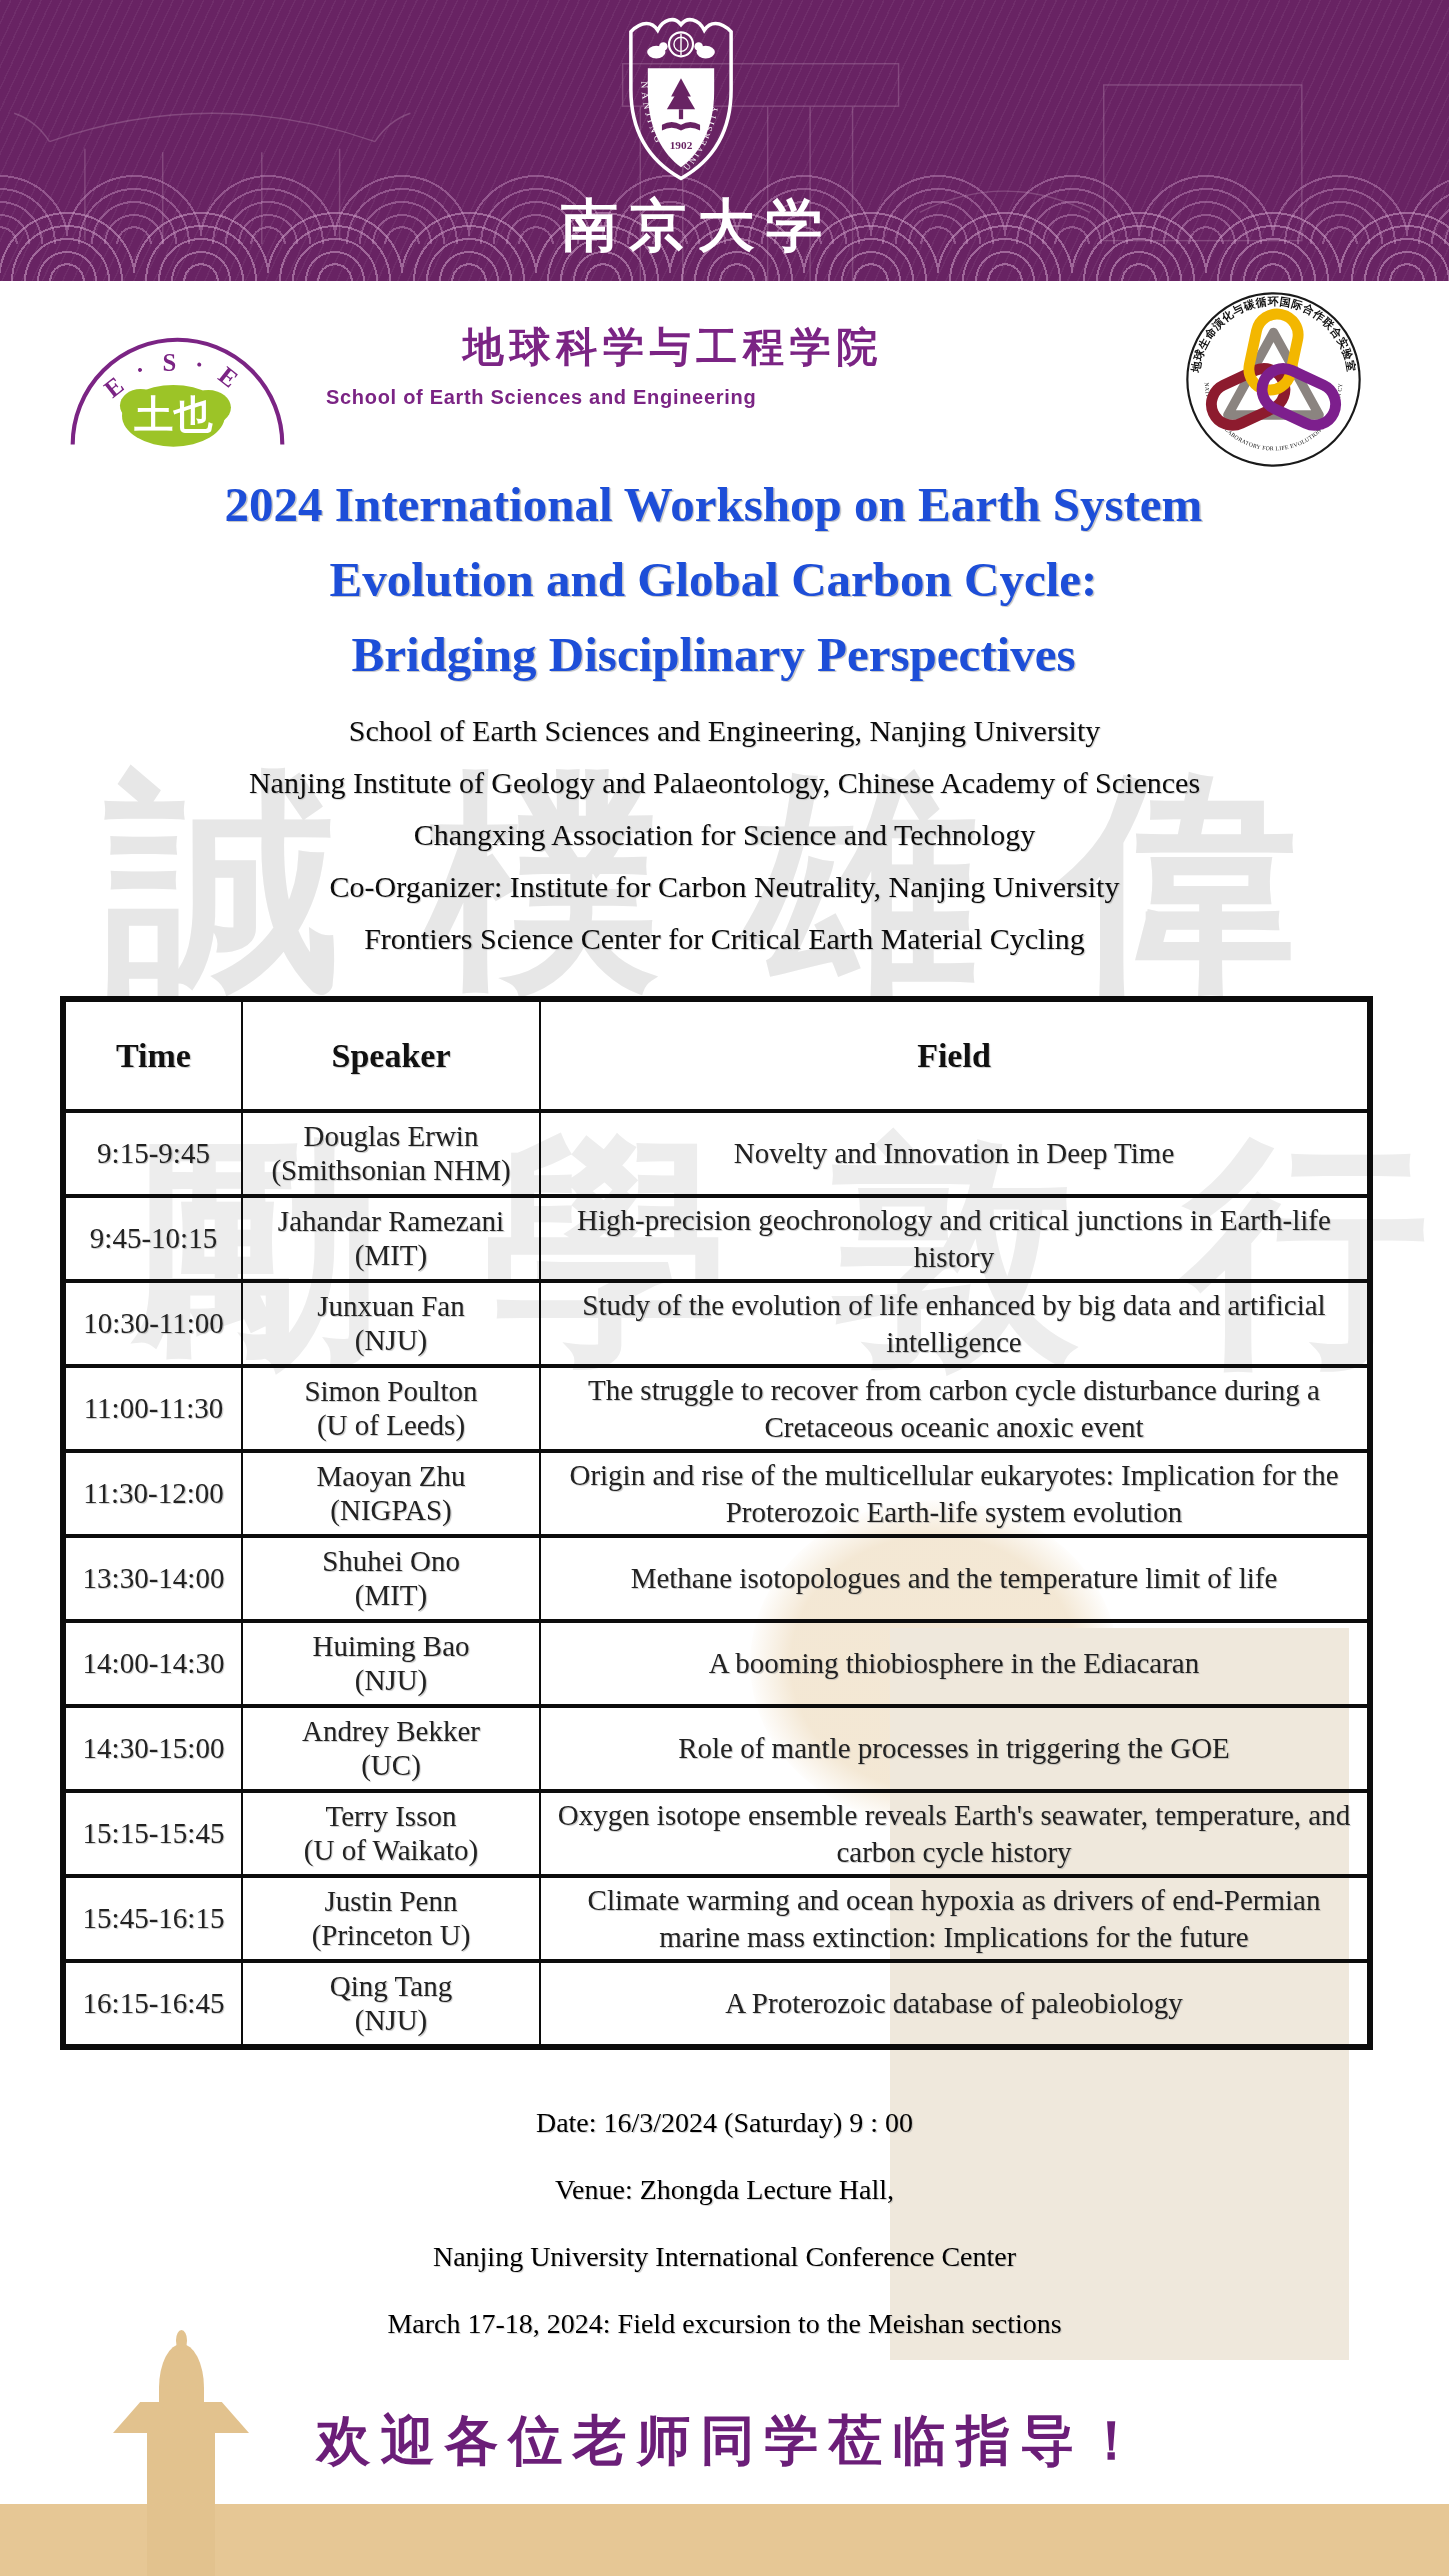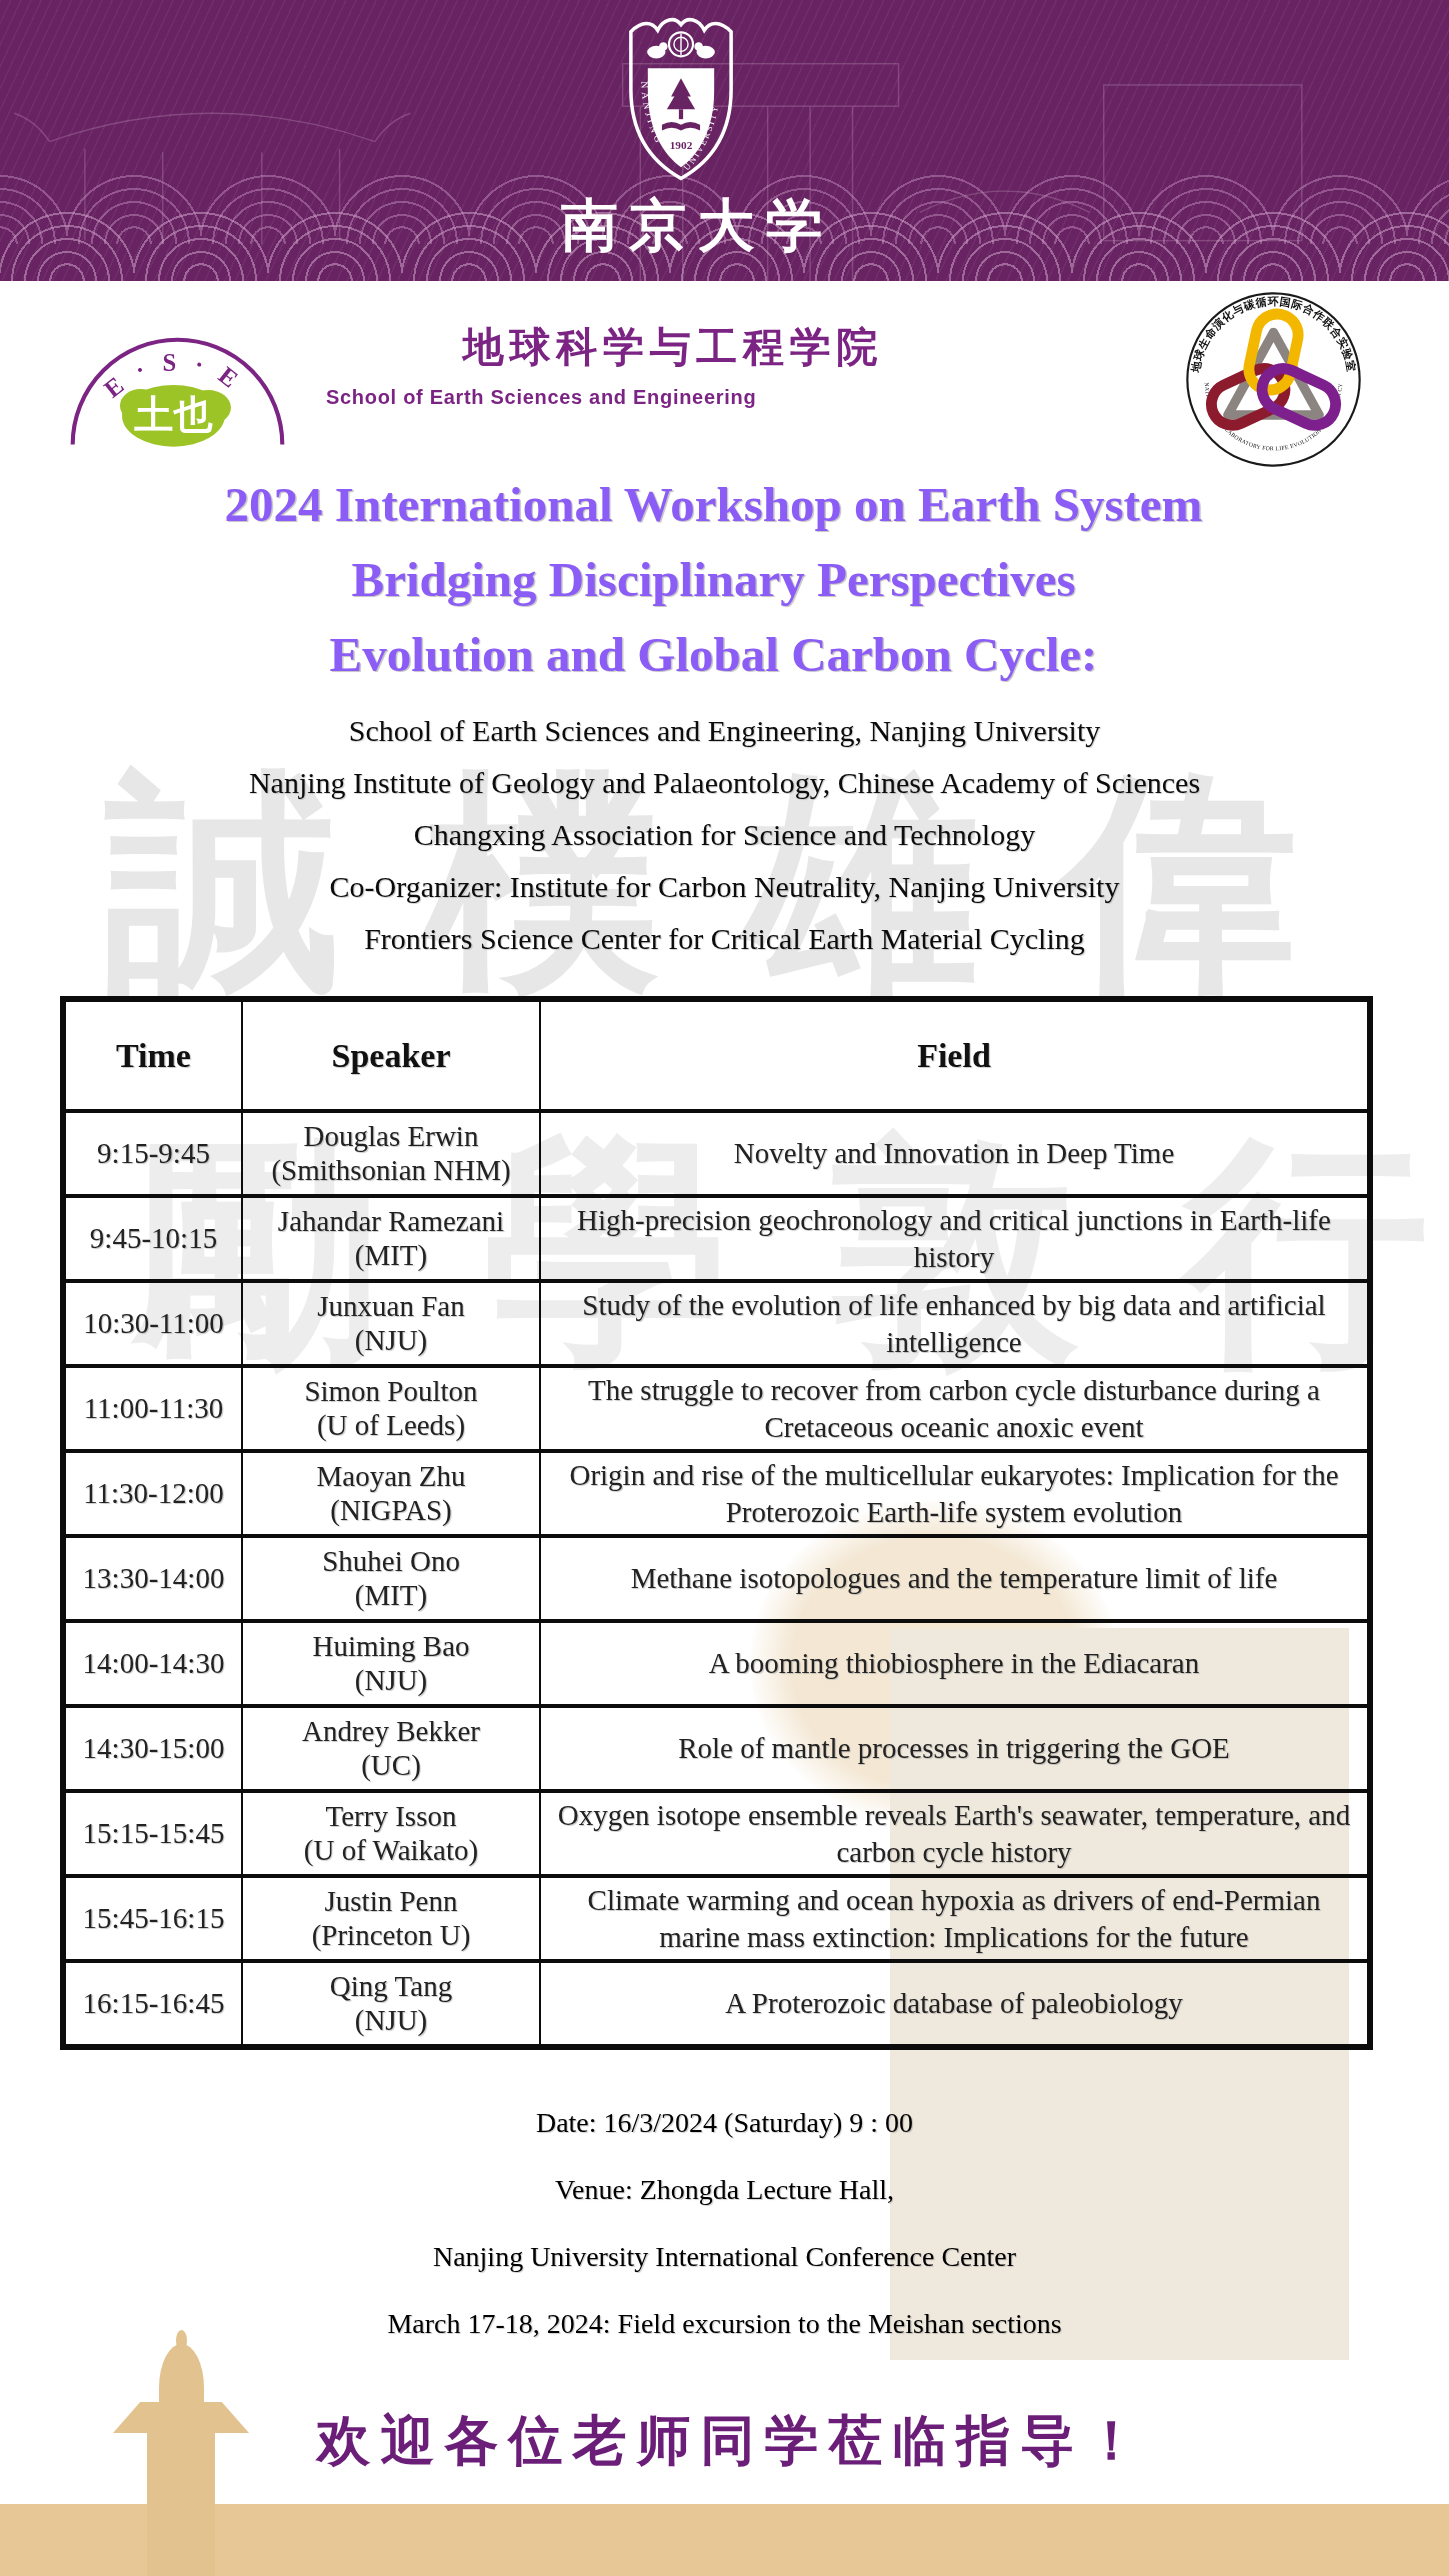--- a/index.html
+++ b/index.html
@@ -23,21 +23,21 @@
     color:#ffffff;font-size:57px;font-weight:bold;letter-spacing:11.3px;
     font-family:"DejaVu Sans","Liberation Sans",sans-serif;padding-left:18px;}
   
   .ese-logo{position:absolute;left:57px;top:311px;width:241px;height:149px;z-index:3;}
   .school-names{position:absolute;left:326px;top:320px;width:694px;z-index:3;color:#7B2484;}
   .school-zh{font-size:41px;font-weight:bold;letter-spacing:5.7px;font-family:"DejaVu Sans","Liberation Sans",sans-serif;text-align:center;}
   .school-en{margin-top:11.3px;font-size:20px;font-weight:bold;letter-spacing:0.7px;font-family:"Liberation Sans","DejaVu Sans",sans-serif;}
   .lab-badge{position:absolute;left:1183px;top:289px;width:181px;height:181px;z-index:3;}
   
   .poster-title{position:absolute;left:0;top:467px;width:1427px;text-align:center;z-index:3;
-    color:#8b5cf6;font-weight:bold;font-size:49px;line-height:75px;
+    color:#1d4ed8;font-weight:bold;font-size:49px;line-height:75px;
     text-shadow:1.4px 1.4px 0.7px rgba(110,110,110,.4);}
   
   .organizers{position:absolute;left:0;top:705px;width:1449px;text-align:center;z-index:3;
     color:#0c0c0c;font-size:30px;line-height:52px;text-shadow:1.1px 1.1px 0.7px rgba(150,150,150,.45);}
   
   .wm{position:absolute;z-index:1;font-weight:bold;white-space:nowrap;
     font-family:"DejaVu Sans","Liberation Sans",sans-serif;}
   .wm-motto1{left:106px;top:729px;font-size:234px;letter-spacing:85px;color:#e7e7e7;}
   .wm-motto2{left:134px;top:1090px;font-size:244px;letter-spacing:106px;color:#ededed;}
   .beige-block{position:absolute;left:890px;top:1628px;width:459px;height:732px;background:#efe8dc;z-index:0;}
@@ -161,22 +161,22 @@
   <polygon points="125,60 62,174 188,174" fill="none" stroke="#8b8480" stroke-width="13" stroke-linejoin="round"></polygon>
   <g fill="none" stroke-width="15">
     <rect x="61" y="96" width="58" height="106" rx="29" stroke="#8D1B2E" transform="rotate(-115 90 149)"></rect>
     <rect x="96" y="34" width="58" height="106" rx="29" stroke="#F3B700" transform="rotate(12 125 87)"></rect>
     <rect x="131" y="96" width="58" height="106" rx="29" stroke="#7D1F8D" transform="rotate(115 160 149)"></rect>
   </g>
 </svg>
 
 <div class="poster-title">
   <div>2024 International Workshop on Earth System</div>
+  <div>Evolution and Global Carbon Cycle:</div>
   <div>Bridging Disciplinary Perspectives</div>
-  <div>Evolution and Global Carbon Cycle:</div>
 </div>
 
 <div class="organizers">
   <div>School of Earth Sciences and Engineering, Nanjing University</div>
   <div>Nanjing Institute of Geology and Palaeontology, Chinese Academy of Sciences</div>
   <div>Changxing Association for Science and Technology</div>
   <div>Co-Organizer: Institute for Carbon Neutrality, Nanjing University</div>
   <div>Frontiers Science Center for Critical Earth Material Cycling</div>
 </div>
 

